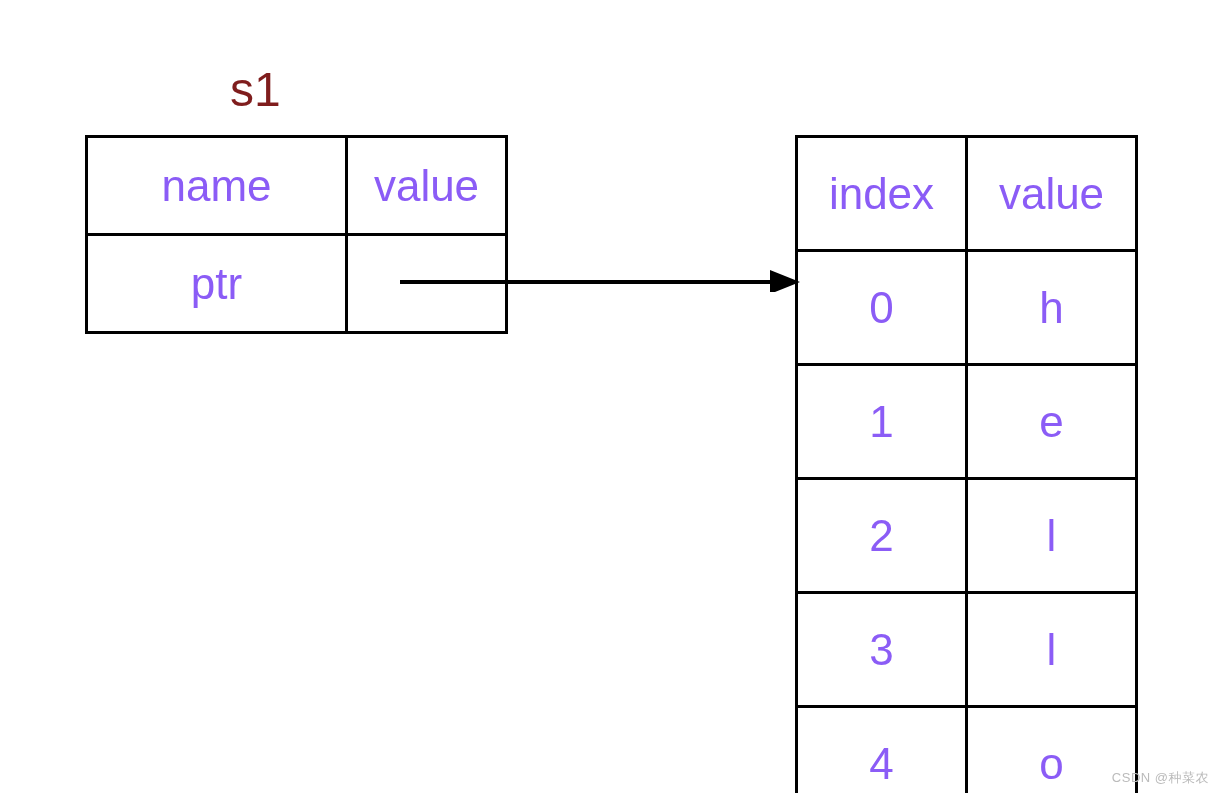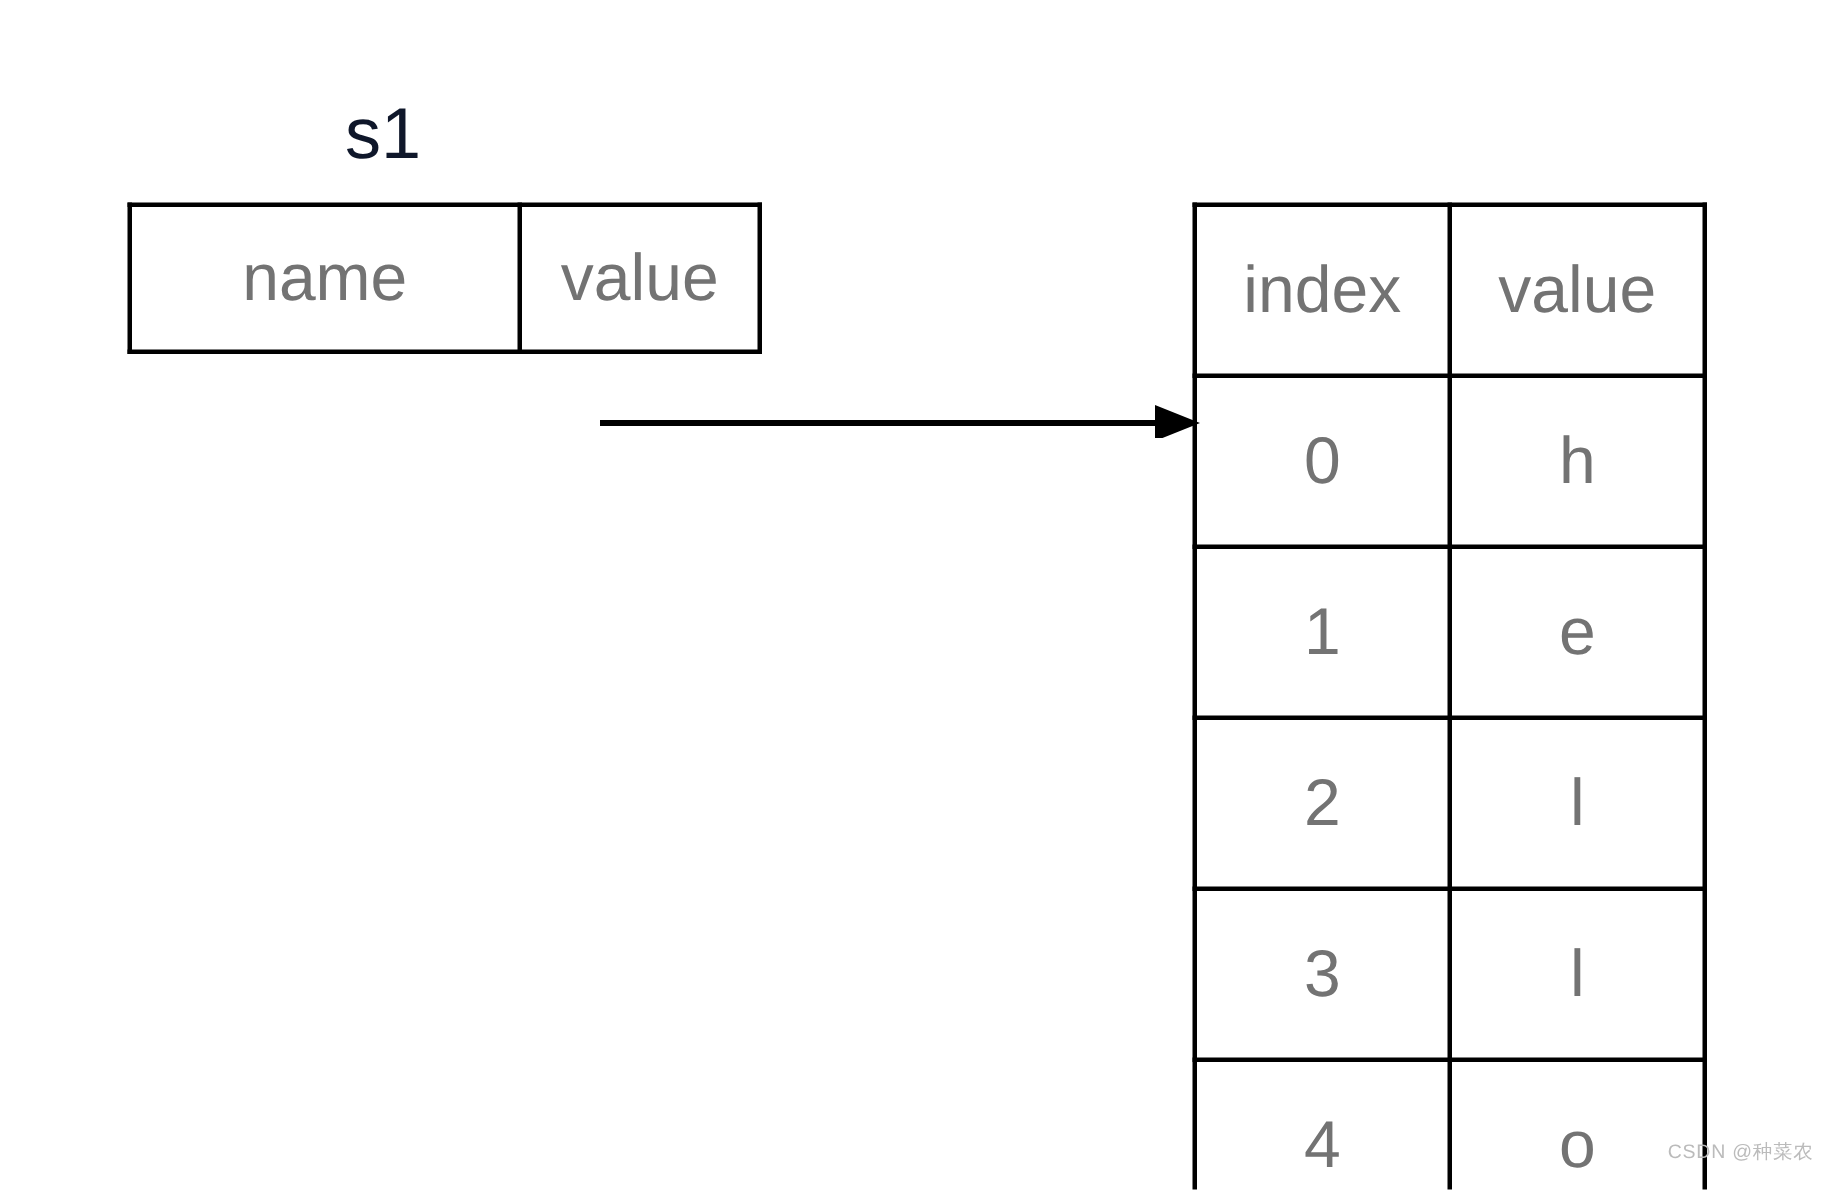--- a/index.html
+++ b/index.html
@@ -13,31 +13,31 @@
     position: relative;
   }
   .diagram {
     position: relative;
     width: 1217px;
     height: 793px;
   }
   .title {
     position: absolute;
     font-size: 48px;
-    color: #0f172a;
+    color: #7f1d1d;
   }
   .s1-title {
     left: 230px;
     top: 62px;
   }
   .tbl {
     position: absolute;
     border-collapse: collapse;
     font-size: 44px;
-    color: #737373;
+    color: #8b5cf6;
     background: #fff;
   }
   .tbl td, .tbl th {
     border: 3px solid #000;
     text-align: center;
     vertical-align: middle;
     font-weight: normal;
     padding: 0;
   }
   .s1-table {
@@ -62,38 +62,42 @@
     position: absolute;
     left: 400px;
     top: 252px;
     width: 400px;
     height: 40px;
     pointer-events: none;
   }
   .watermark {
     position: absolute;
     right: 8px;
-    bottom: 16px;
+    bottom: 6px;
     font-size: 13px;
     color: #bbb;
     letter-spacing: 0.5px;
   }
 </style>
 </head>
 <body>
 
 <div class="diagram">
 
   <div class="title s1-title">s1</div>
 
   <table class="tbl s1-table">
     <tbody>
         <tr>
       <th class="col-name">name</th>
       <th class="col-value">value</th>
+    </tr>
+    <tr>
+      <td class="col-name">ptr</td>
+      <td class="col-value"></td>
     </tr>
   </tbody>
     </table>
 
   <table class="tbl heap-table">
     <tbody>
         <tr>
       <th class="col-index">index</th>
       <th class="col-value">value</th>
     </tr>

